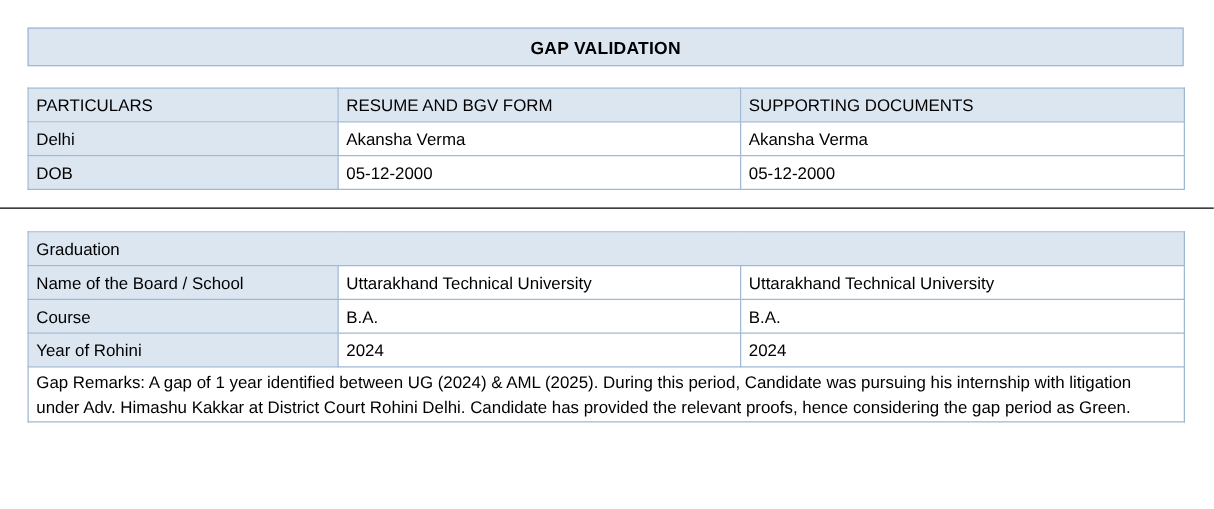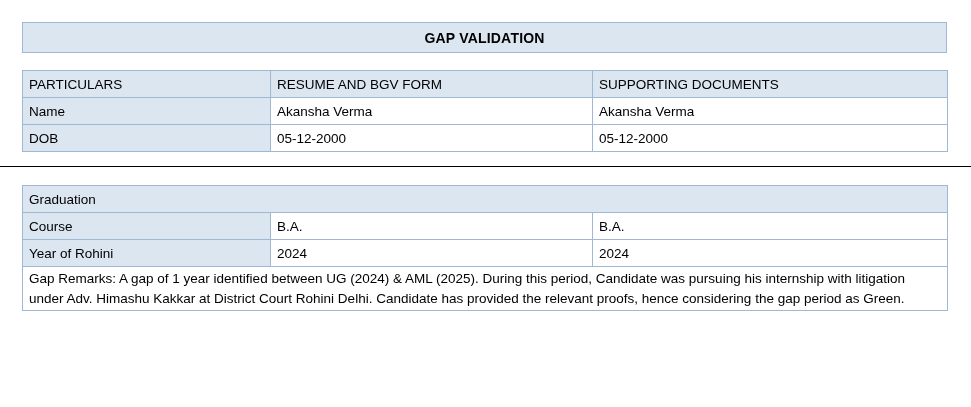--- a/index.html
+++ b/index.html
@@ -124,21 +124,21 @@
         <col style="width:322px">
         <col style="width:355px">
       </colgroup>
       <tbody>
         <tr class="hdr-row">
           <td>PARTICULARS</td>
           <td>RESUME AND BGV FORM</td>
           <td>SUPPORTING DOCUMENTS</td>
         </tr>
         <tr>
-          <td class="label-cell">Name</td>
+          <td class="label-cell">Delhi</td>
           <td>Akansha Verma</td>
           <td>Akansha Verma</td>
         </tr>
         <tr>
           <td class="label-cell">DOB</td>
           <td>05-12-2000</td>
           <td>05-12-2000</td>
         </tr>
       </tbody>
     </table>
@@ -151,20 +151,25 @@
       <colgroup>
         <col style="width:248px">
         <col style="width:322px">
         <col style="width:355px">
       </colgroup>
       <tbody>
         <tr class="section-head">
           <td colspan="3">Graduation</td>
         </tr>
         <tr>
+          <td class="label-cell">Name of the Board / School</td>
+          <td>Uttarakhand Technical University</td>
+          <td>Uttarakhand Technical University</td>
+        </tr>
+        <tr>
           <td class="label-cell">Course</td>
           <td>B.A.</td>
           <td>B.A.</td>
         </tr>
         <tr>
           <td class="label-cell">Year of Rohini</td>
           <td>2024</td>
           <td>2024</td>
         </tr>
         <tr>

